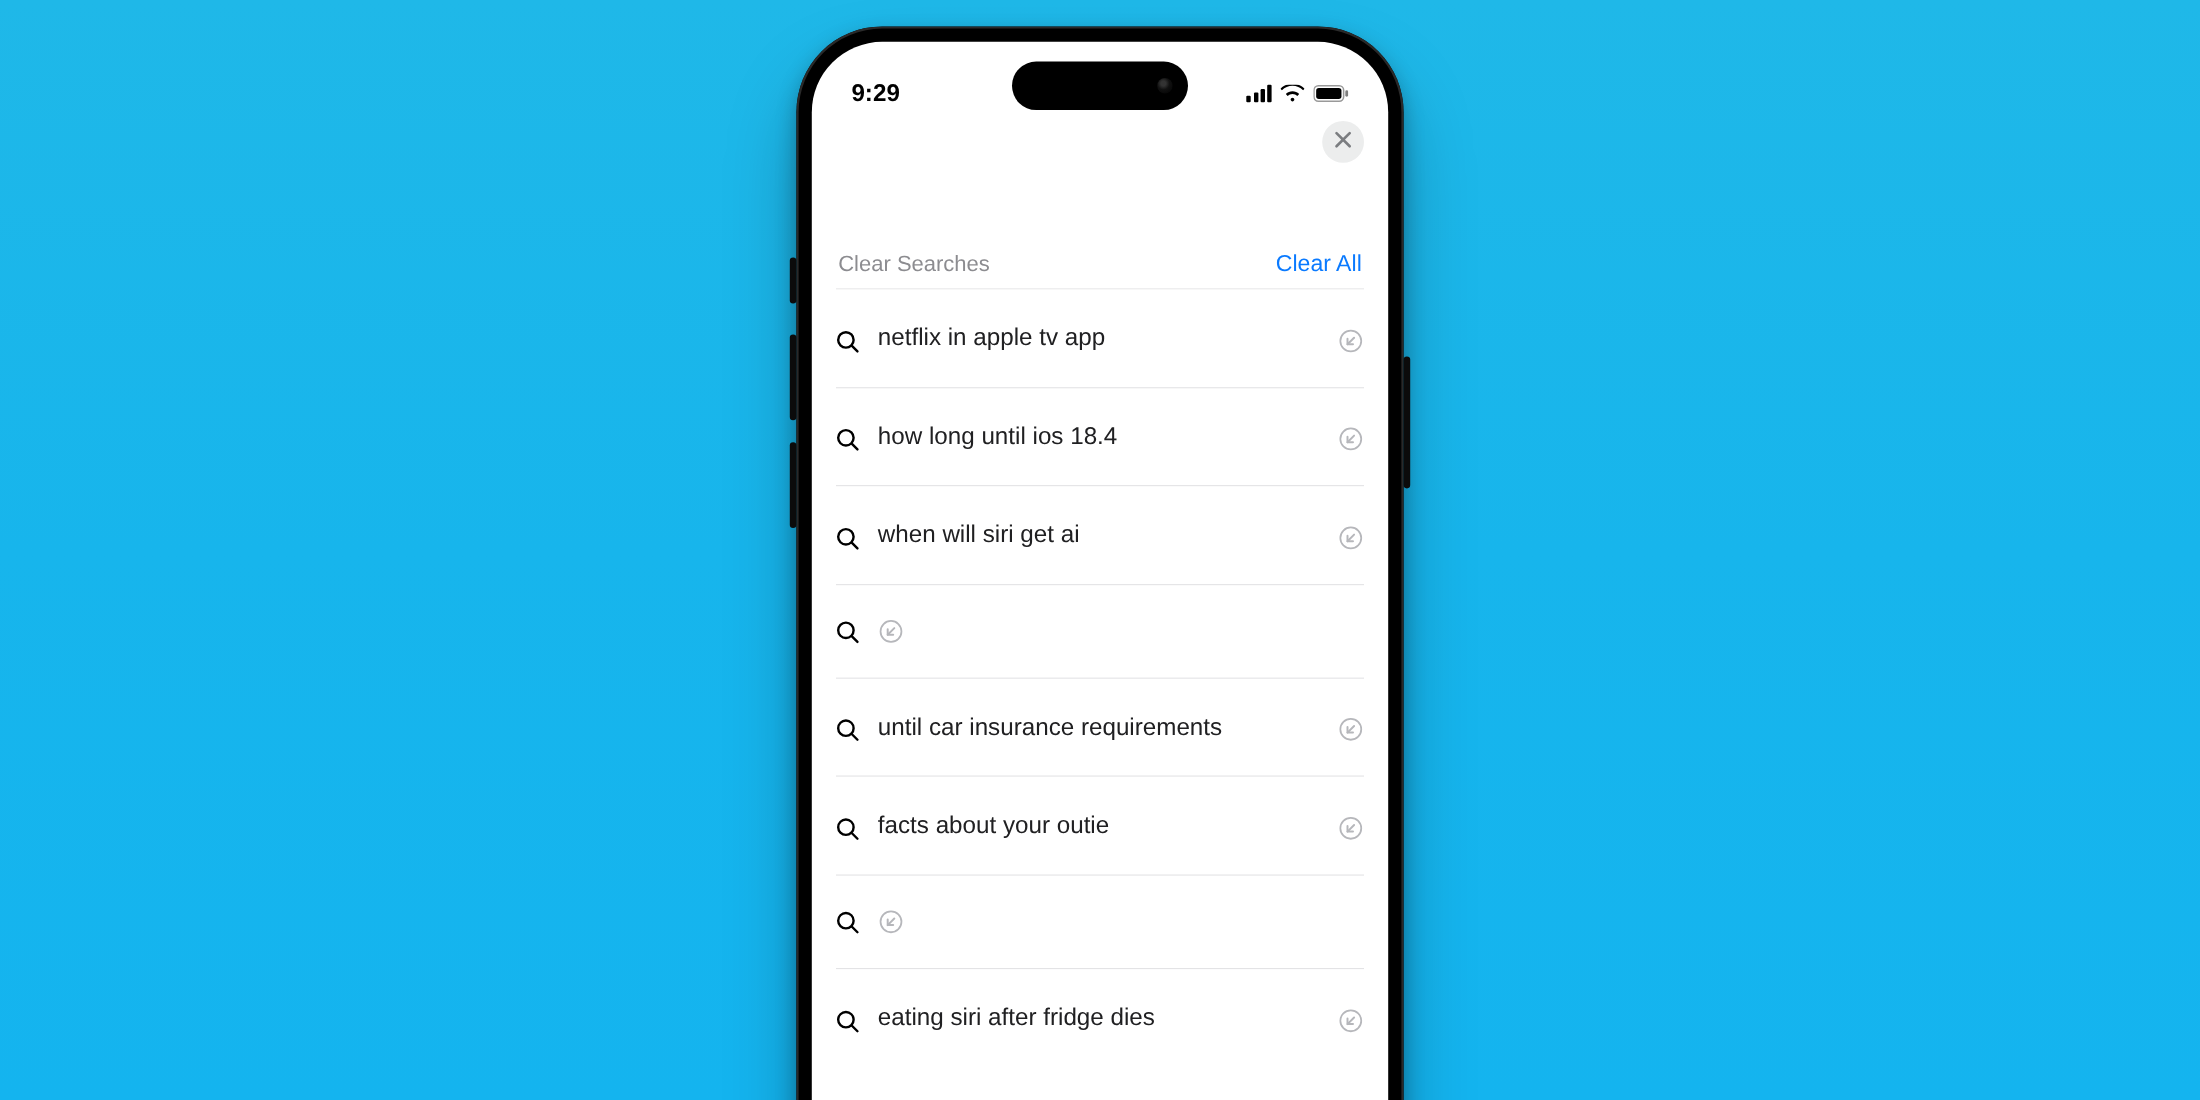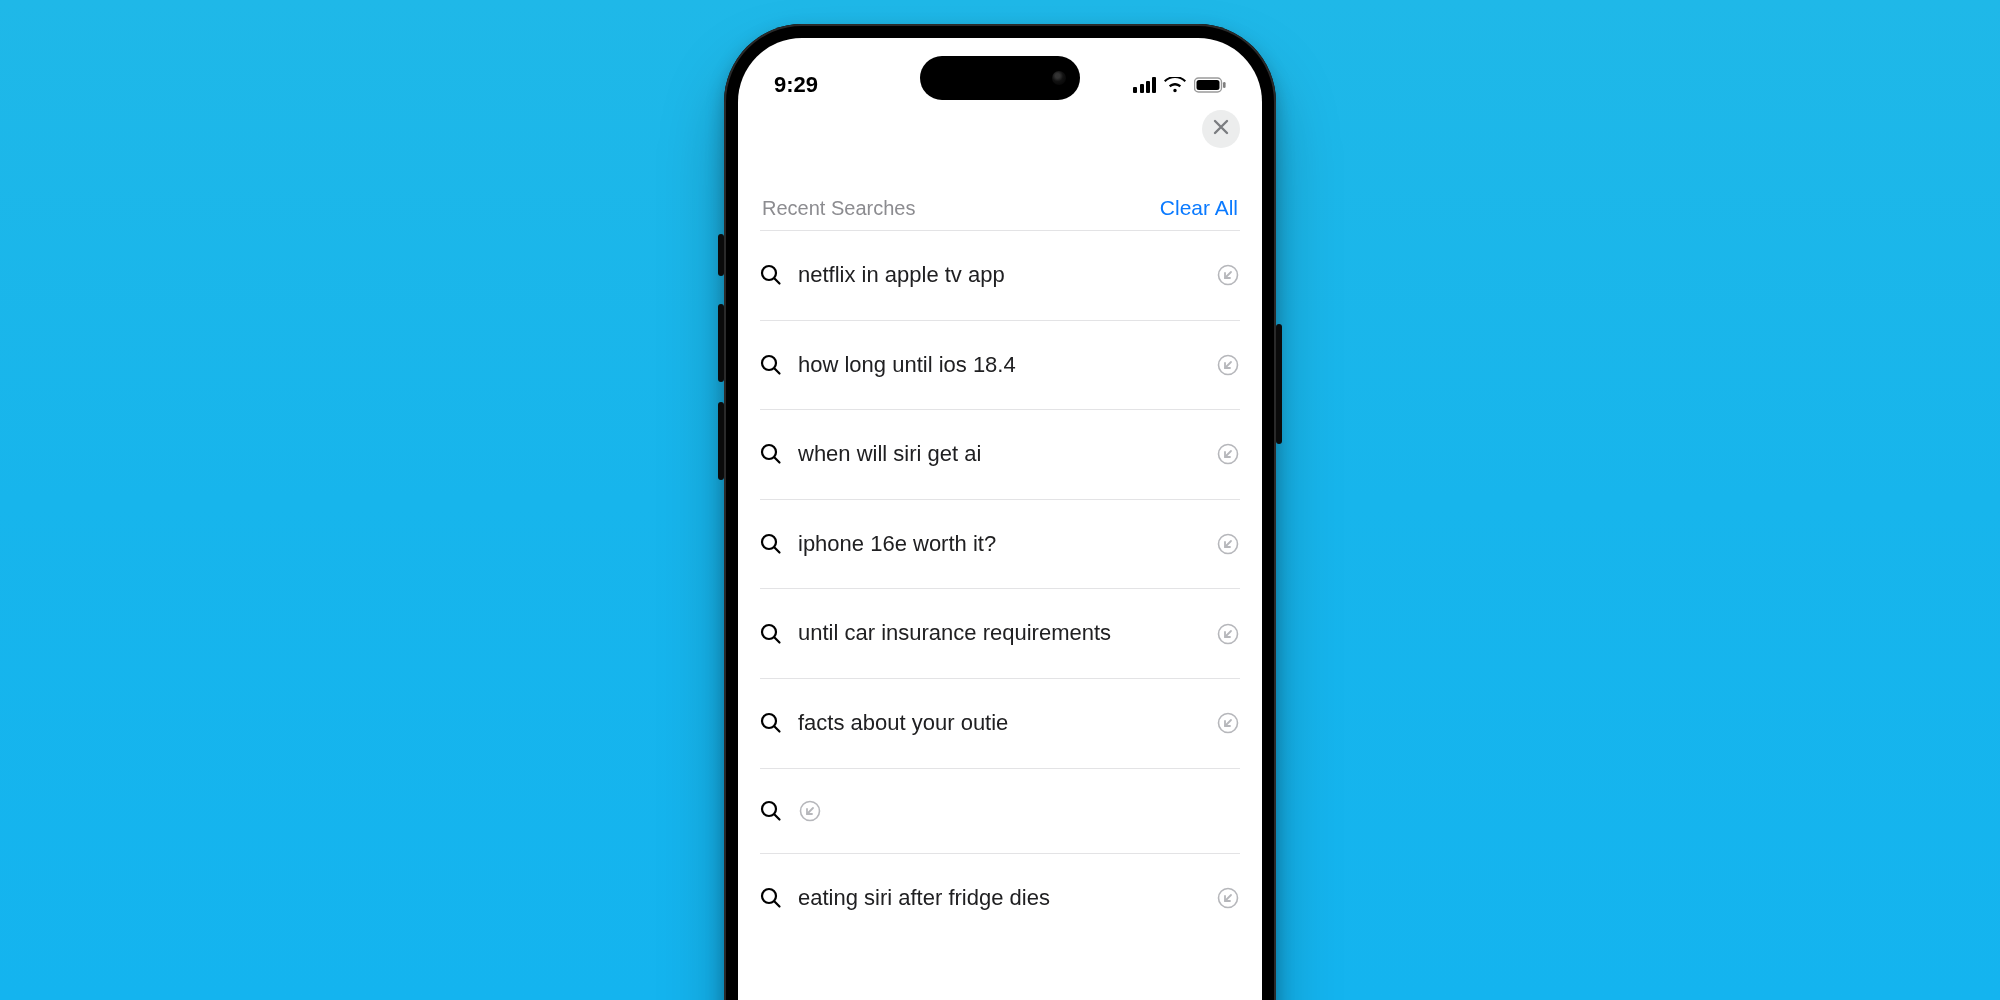--- a/index.html
+++ b/index.html
@@ -121,31 +121,32 @@
   }
   .section-title {
     font-size: 20px;
     color: #8c8c90;
     font-weight: 400;
   }
   .clear-all {
     font-size: 21px;
     color: #0a7aff;
     font-weight: 400;
+    margin-top: 32px;
   }
 
   
   .list {
     padding: 0 22px;
     flex: 1 1 auto;
     overflow: hidden;   
   }
   .row {
     display: flex;
-    align-items: center;
+    align-items: flex-end;
     gap: 16px;
     min-height: 56px;
     padding: 30px 0;
     border-top: 1px solid #e3e3e5;
   }
   .row:first-child { border-top: 1px solid #e3e3e5; }
   .row .search-glyph {
     width: 22px;
     color: #000;
     flex: 0 0 22px;
@@ -206,21 +207,21 @@
 
     <div class="header">
       <div class="close-btn">
         <span>
           <svg width="16" height="16" viewBox="0 0 16 16">
               <path d="M2 2l12 12M14 2L2 14" stroke="currentColor" stroke-width="2.4" stroke-linecap="round"></path>
             </svg>
         </span>
       </div>
       <div class="section-head">
-        <span class="section-title">Recent Searches</span>
+        <span class="section-title">Clear Searches</span>
         <span class="clear-all">Clear All</span>
       </div>
     </div>
 
     <div class="list" id="recent-list">
         <div class="row">
           <span class="search-glyph">
             <svg width="22" height="22" viewBox="0 0 22 22">
               <circle cx="9" cy="9" r="7" fill="none" stroke="#000" stroke-width="2.2"></circle>
               <path d="M14.5 14.5l5 5" stroke="#000" stroke-width="2.2" stroke-linecap="round"></path>
@@ -267,21 +268,20 @@
             </svg>
           </span>
         </div>
         <div class="row">
           <span class="search-glyph">
             <svg width="22" height="22" viewBox="0 0 22 22">
               <circle cx="9" cy="9" r="7" fill="none" stroke="#000" stroke-width="2.2"></circle>
               <path d="M14.5 14.5l5 5" stroke="#000" stroke-width="2.2" stroke-linecap="round"></path>
             </svg>
           </span>
-          <span class="label">iphone 16e worth it?</span>
           <span class="fill-btn">
             <svg width="22" height="22" viewBox="0 0 22 22">
               <circle cx="11" cy="11" r="9.5" fill="none" stroke="currentColor" stroke-width="1.6"></circle>
               <path d="M14 8l-6 6" stroke="currentColor" stroke-width="1.8" stroke-linecap="round"></path>
               <path d="M8 9v5h5" fill="none" stroke="currentColor" stroke-width="1.8" stroke-linecap="round" stroke-linejoin="round"></path>
             </svg>
           </span>
         </div>
         <div class="row">
           <span class="search-glyph">

